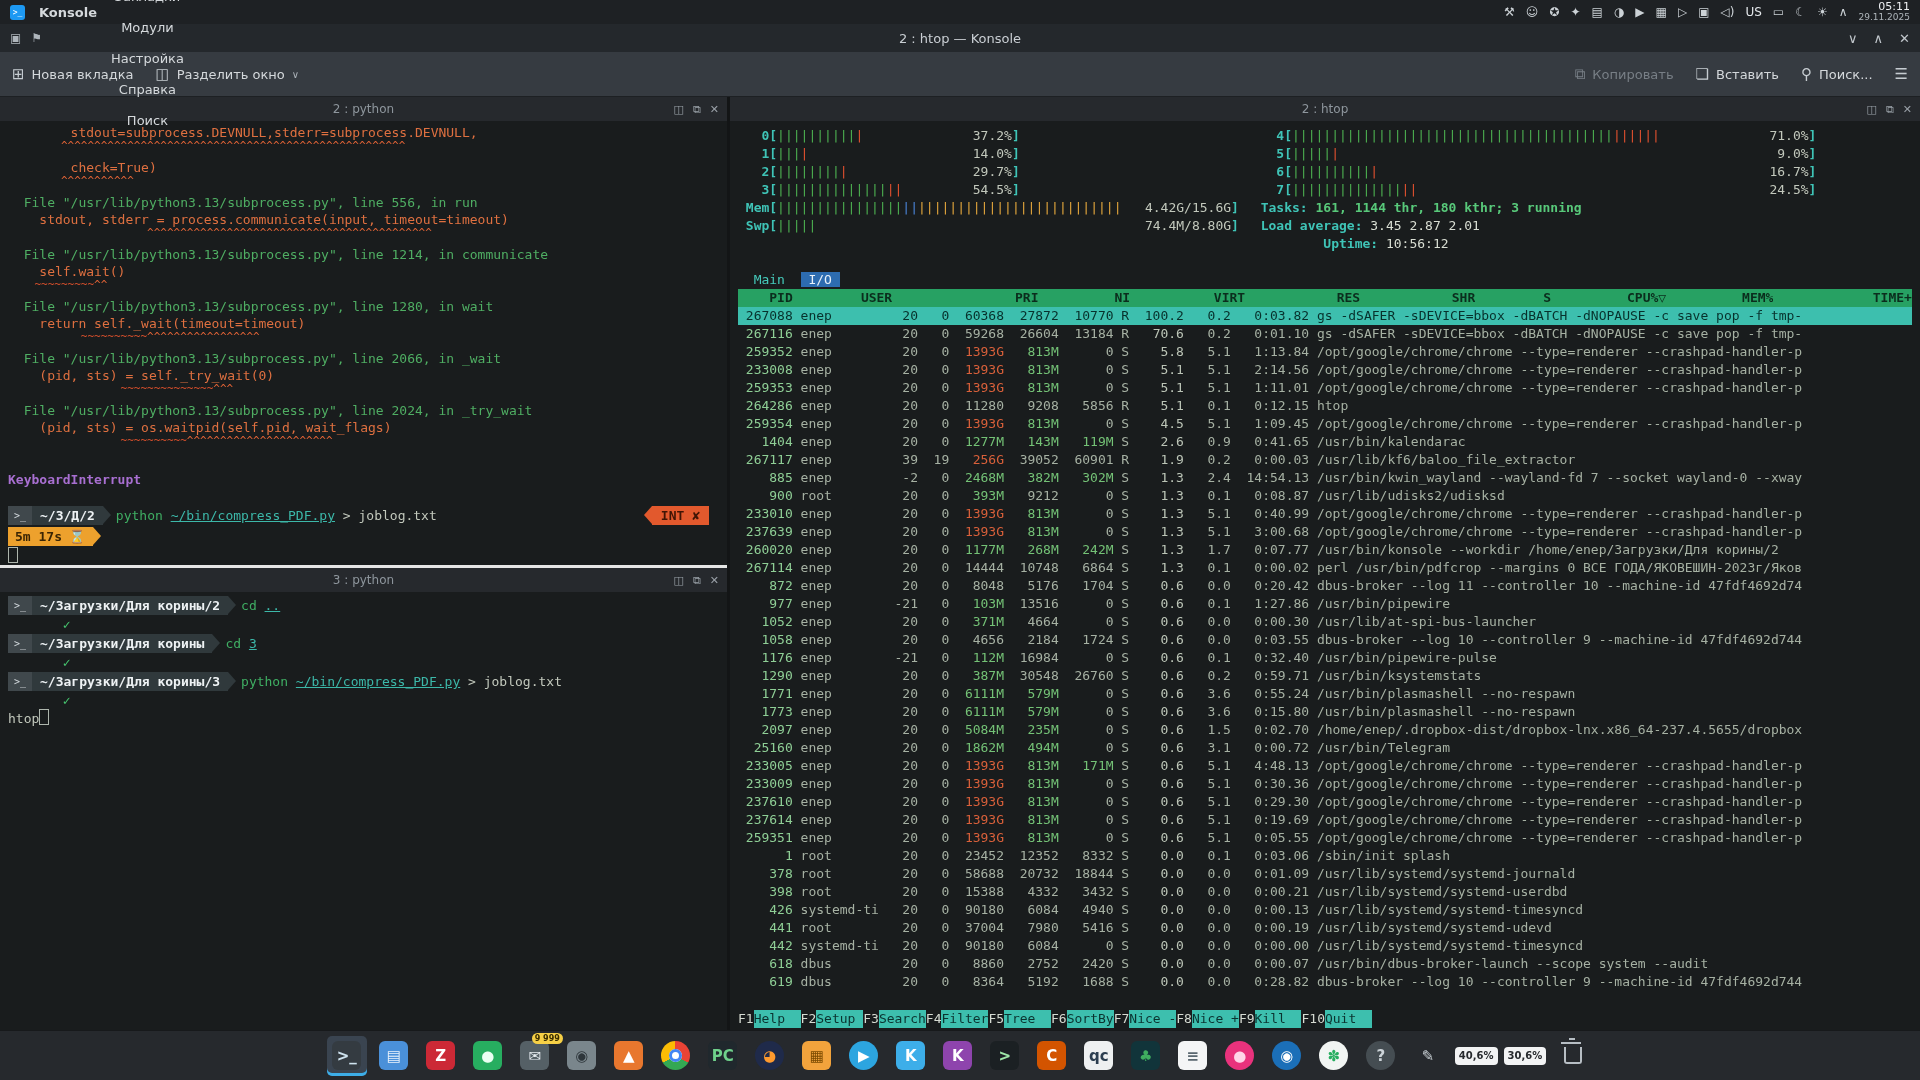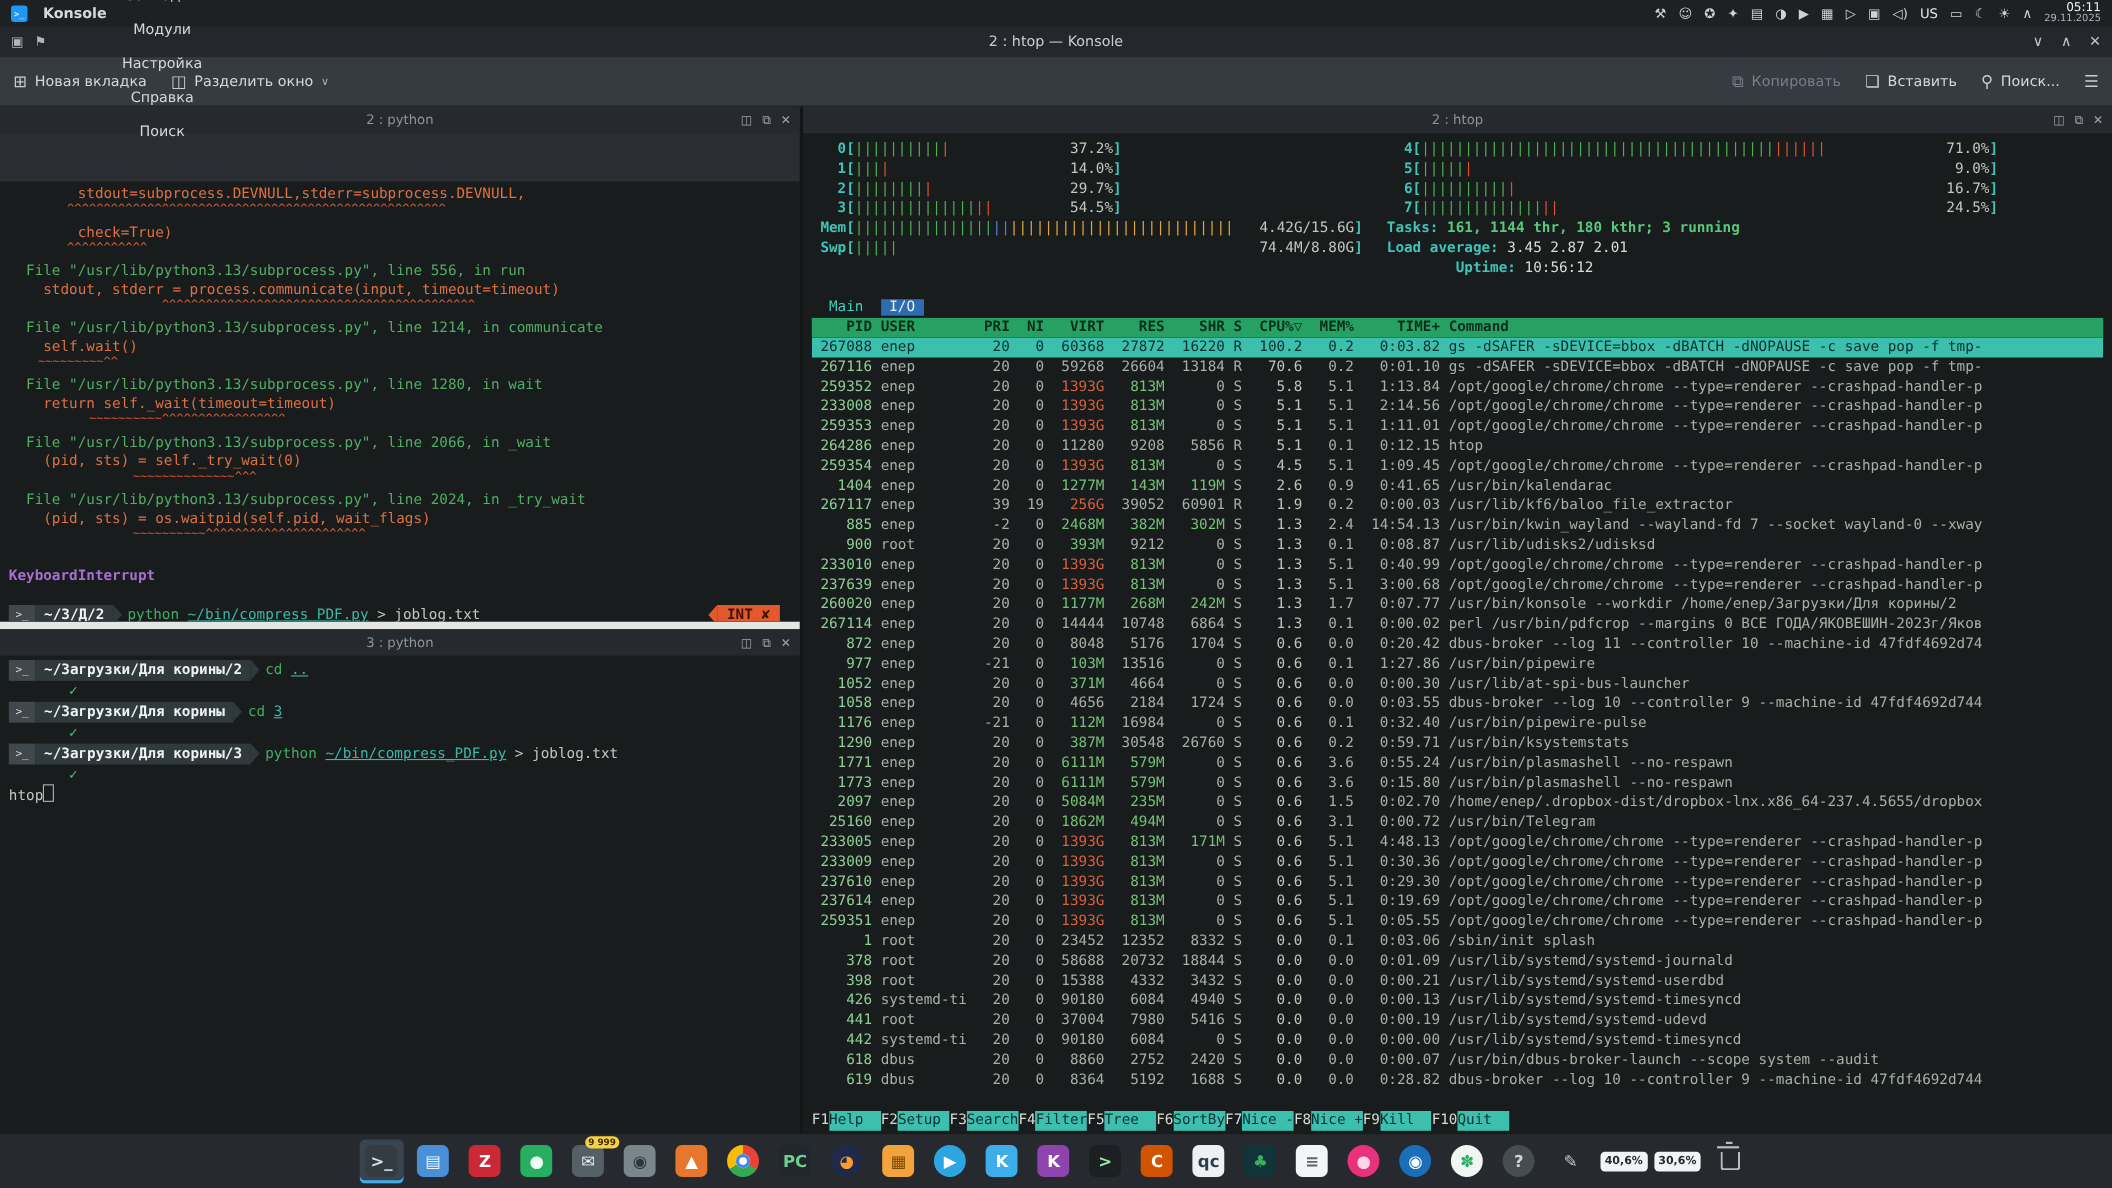--- a/index.html
+++ b/index.html
@@ -35,21 +35,21 @@
   .tool-btn .ic{font-size:15px;color:#c6ccd1;}
   .tool-btn.disabled{color:#787f86;}
   .tool-btn.disabled .ic{color:#787f86;}
   #toolbar .spacer{flex:1;}
   .caret{font-size:10px;color:#aab1b7;}
 
   
   #content{flex:1;display:flex;min-height:0;}
   #left-col{width:727px;display:flex;flex-direction:column;border-right:3px solid #131516;}
   .pane{display:flex;flex-direction:column;min-height:0;}
-  #pane-tl{height:468px;border-bottom:7px solid #e5e5e5;gap:44px;}
+  #pane-tl{height:468px;border-bottom:3px solid #e5e5e5;}
   #pane-bl{flex:1;}
   #right-col{flex:1;}
   .pane-titlebar{height:24px;background:#26292d;display:flex;align-items:center;padding:0 8px;
     color:#8e969d;font-size:12px;flex:0 0 auto;}
   .pt-spacer{width:56px;}
   .pt-title{flex:1;text-align:center;}
   .pt-icons{display:flex;gap:9px;font-size:11px;color:#9aa1a8;width:56px;justify-content:flex-end;}
 
   .term{flex:1;background:#191c1d;padding:3px 8px;font-family:"DejaVu Sans Mono",monospace;
     font-size:13px;color:#c2c8bc;overflow:hidden;min-height:0;}
@@ -336,31 +336,30 @@
               <span class="pc c1">USER</span>
               <span class="pc c2">PRI</span>
               <span class="pc c3">NI</span>
               <span class="pc c4">VIRT</span>
               <span class="pc c5">RES</span>
               <span class="pc c6">SHR</span>
               <span class="pc c7">S</span>
               <span class="pc c8">CPU%▽</span>
               <span class="pc c9">MEM%</span>
               <span class="pc c10">TIME+</span>
-              <span class="pc c11">Command</span>
             </div>
           <div id="htop-rows">
               <div class="proc-row selected">
                 <span class="pc c0">267088</span>
                 <span class="pc c1">enep</span>
                 <span class="pc c2">20</span>
                 <span class="pc c3">0</span>
                 <span class="pc c4">60368</span>
                 <span class="pc c5">27872</span>
-                <span class="pc c6">16220</span>
+                <span class="pc c6">10770</span>
                 <span class="pc c7">R</span>
                 <span class="pc c8">100.2</span>
                 <span class="pc c9">0.2</span>
                 <span class="pc c10">0:03.82</span>
                 <span class="pc c11">gs -dSAFER -sDEVICE=bbox -dBATCH -dNOPAUSE -c save pop -f tmp-</span>
               </div>
               <div class="proc-row">
                 <span class="pc c0">267116</span>
                 <span class="pc c1">enep</span>
                 <span class="pc c2">20</span>

